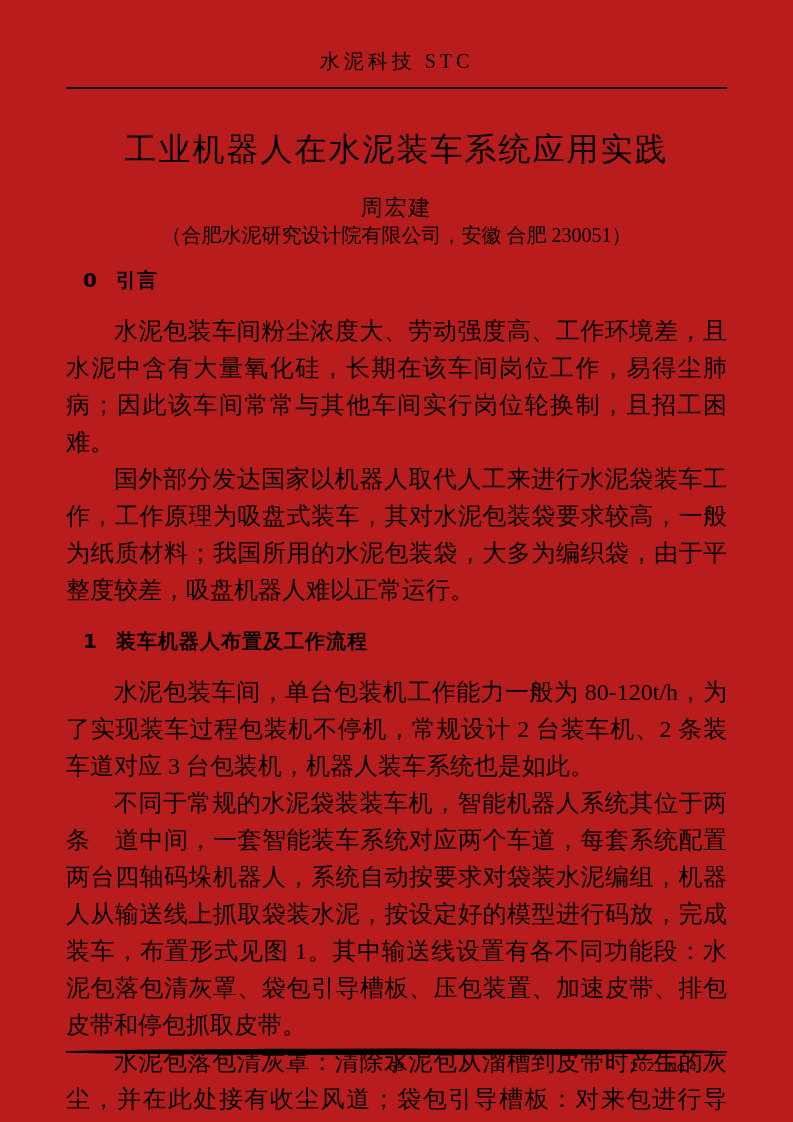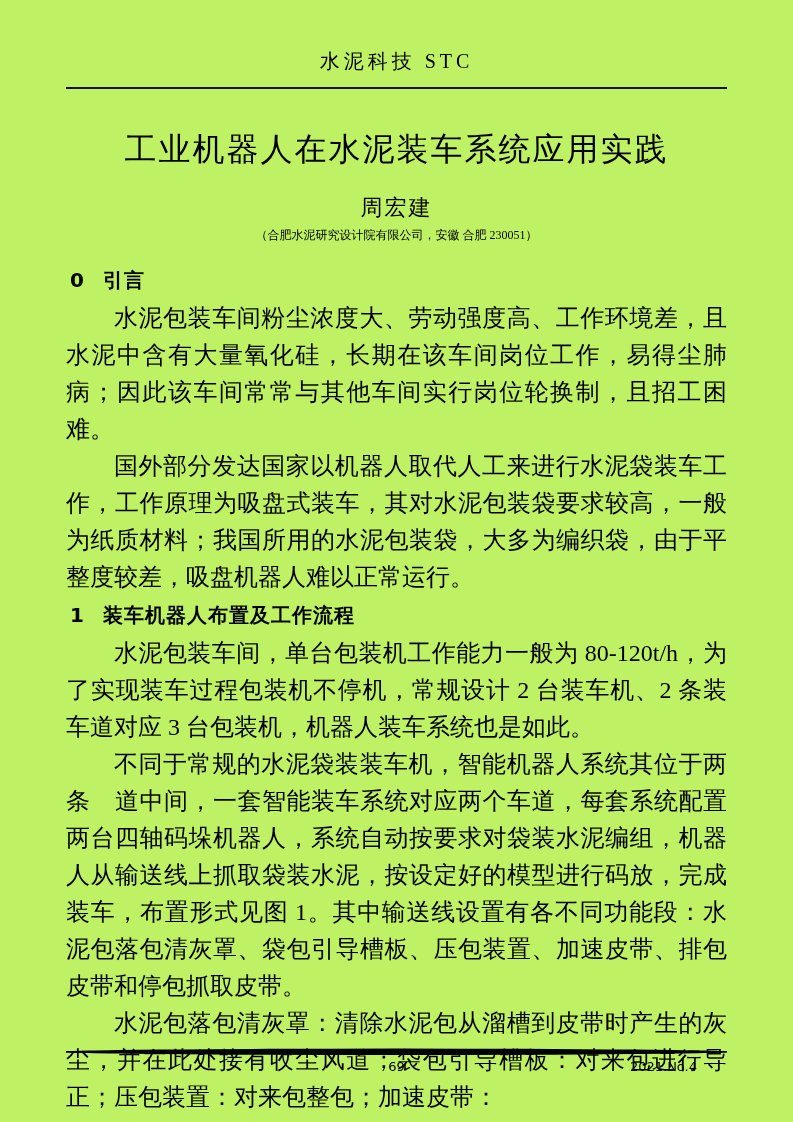--- a/index.html
+++ b/index.html
@@ -1,21 +1,21 @@
 <!DOCTYPE html>
 <html><head>
 <meta charset="utf-8">
 <style>
   html, body { margin: 0; padding: 0; background: #e8e8e8; }
   .page {
     position: relative;
     width: 793px;
     height: 1122px;
     margin: 0 auto;
-    background: #bef264;
+    background: #b91c1c;
     color: #000000;
     font-family: "Liberation Serif", "DejaVu Serif", serif;
     overflow: hidden;
     box-sizing: border-box;
     padding: 0 66px;
   }
   .running-head {
     margin-top: 48px;
     height: 26px;
     line-height: 26px;
@@ -40,26 +40,26 @@
   }
   .author {
     margin-top: 26px;
     font-size: 22px;
     line-height: 24px;
     text-align: center;
     letter-spacing: 2px;
   }
   .affiliation {
     margin-top: 3px;
-    font-size: 12px;
+    font-size: 20px;
     line-height: 25px;
     text-align: center;
   }
   h2.section-heading {
-    margin: 4px;
+    margin: 17px;
     font-family: "DejaVu Sans", "Liberation Sans", sans-serif;
     font-size: 20px;
     line-height: 31px;
     font-weight: bold;
     letter-spacing: 1px;
   }
   h2.section-heading.first { margin-top: 17px; }
   h2.section-heading .heading-text { margin-left: 18px; }
   p.body-paragraph {
     margin: 0;

